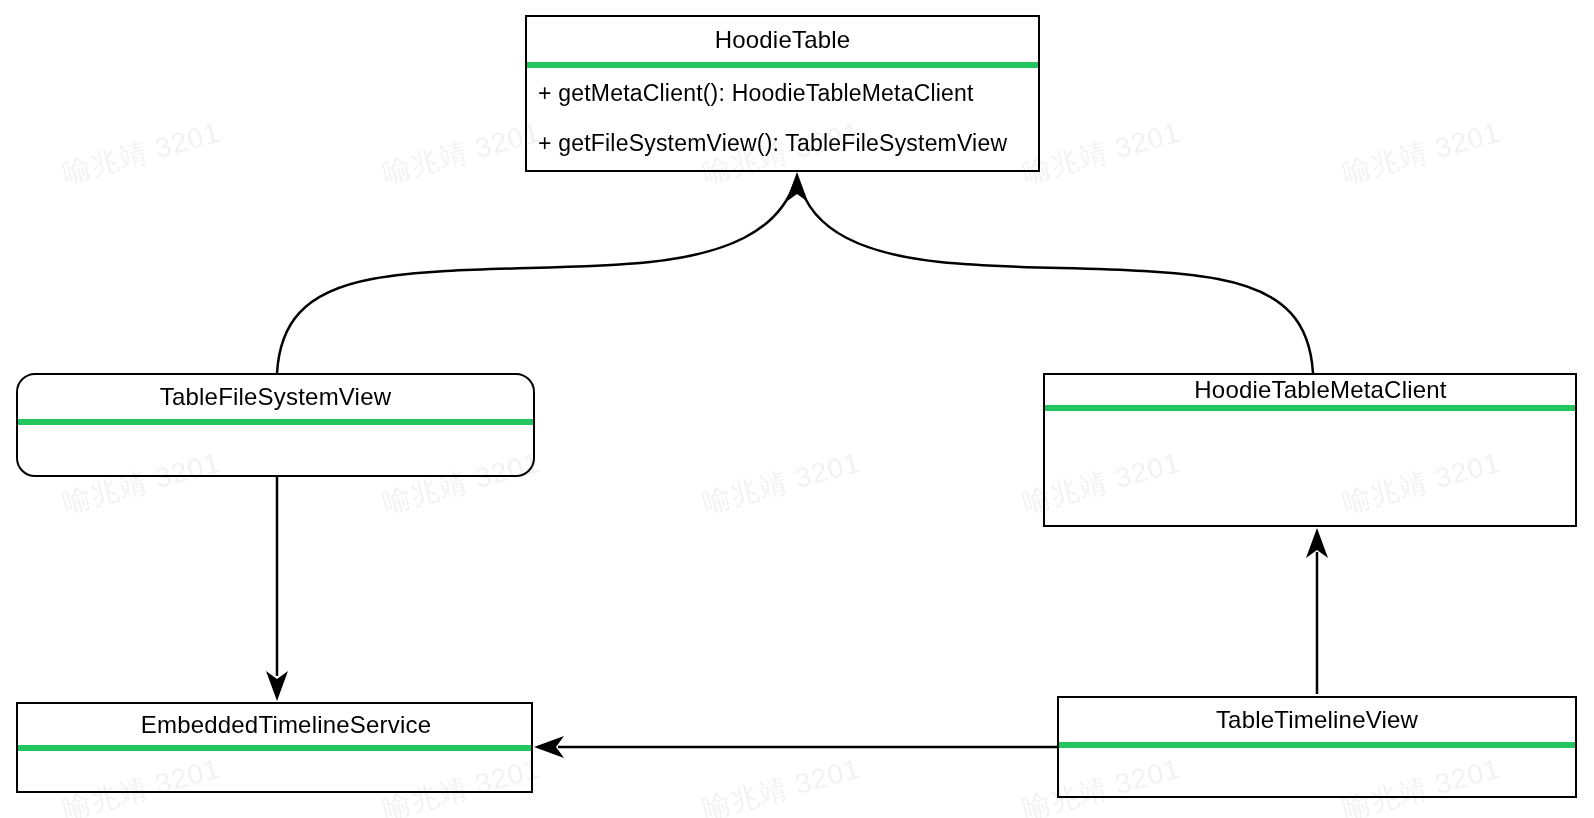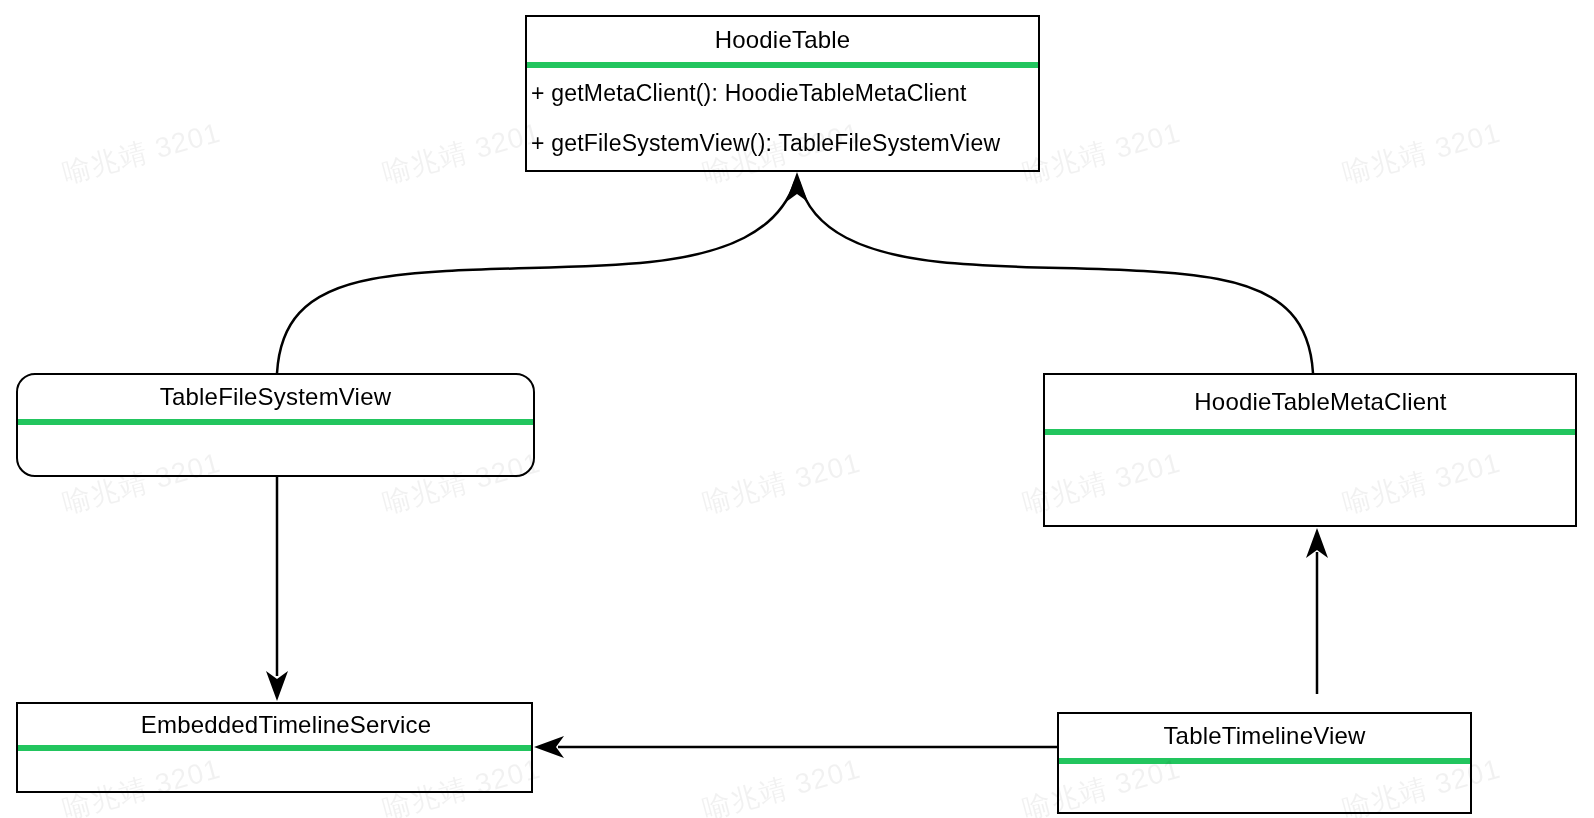--- a/index.html
+++ b/index.html
@@ -38,37 +38,37 @@
     letter-spacing: 0.2px;
     box-sizing: border-box;
     white-space: nowrap;
   }
   .uml-body {
     box-sizing: border-box;
   }
   .uml-method {
     display: flex;
     align-items: center;
-    padding-left: 4px;
+    padding-left: 11px;
     font-size: 23px;
     letter-spacing: 0.2px;
     white-space: nowrap;
   }
   
   #cls-hoodie-table          { left: 525px;  top: 15px;  width: 515px; height: 157px; }
   #cls-hoodie-table .uml-title { height: 51px; }
   #cls-hoodie-table .uml-method { height: 50px; }
   #cls-table-file-system-view { left: 16px;  top: 373px; width: 519px; height: 104px; border-radius: 19px; }
   #cls-table-file-system-view .uml-title { height: 50px; }
   #cls-hoodie-table-meta-client { left: 1043px; top: 373px; width: 534px; height: 154px; }
-  #cls-hoodie-table-meta-client .uml-title { height: 60px; padding-left: 21px; }
+  #cls-hoodie-table-meta-client .uml-title { height: 36px; padding-left: 21px; }
   #cls-hoodie-table-meta-client .uml-method { height: 50px; }
   #cls-embedded-timeline-service { left: 16px; top: 702px; width: 517px; height: 91px; }
   #cls-embedded-timeline-service .uml-title { height: 47px; padding-left: 23px; }
-  #cls-table-timeline-view { left: 1057px; top: 712px; width: 415px; height: 102px; text-align: right; }
+  #cls-table-timeline-view { left: 1057px; top: 696px; width: 520px; height: 102px; text-align: right; }
   #cls-table-timeline-view .uml-title { height: 50px; }
 
   .watermark-layer {
     position: absolute;
     left: 0; top: 0;
     width: 1594px; height: 818px;
     z-index: 3;
     pointer-events: none;
   }
   .watermark {

